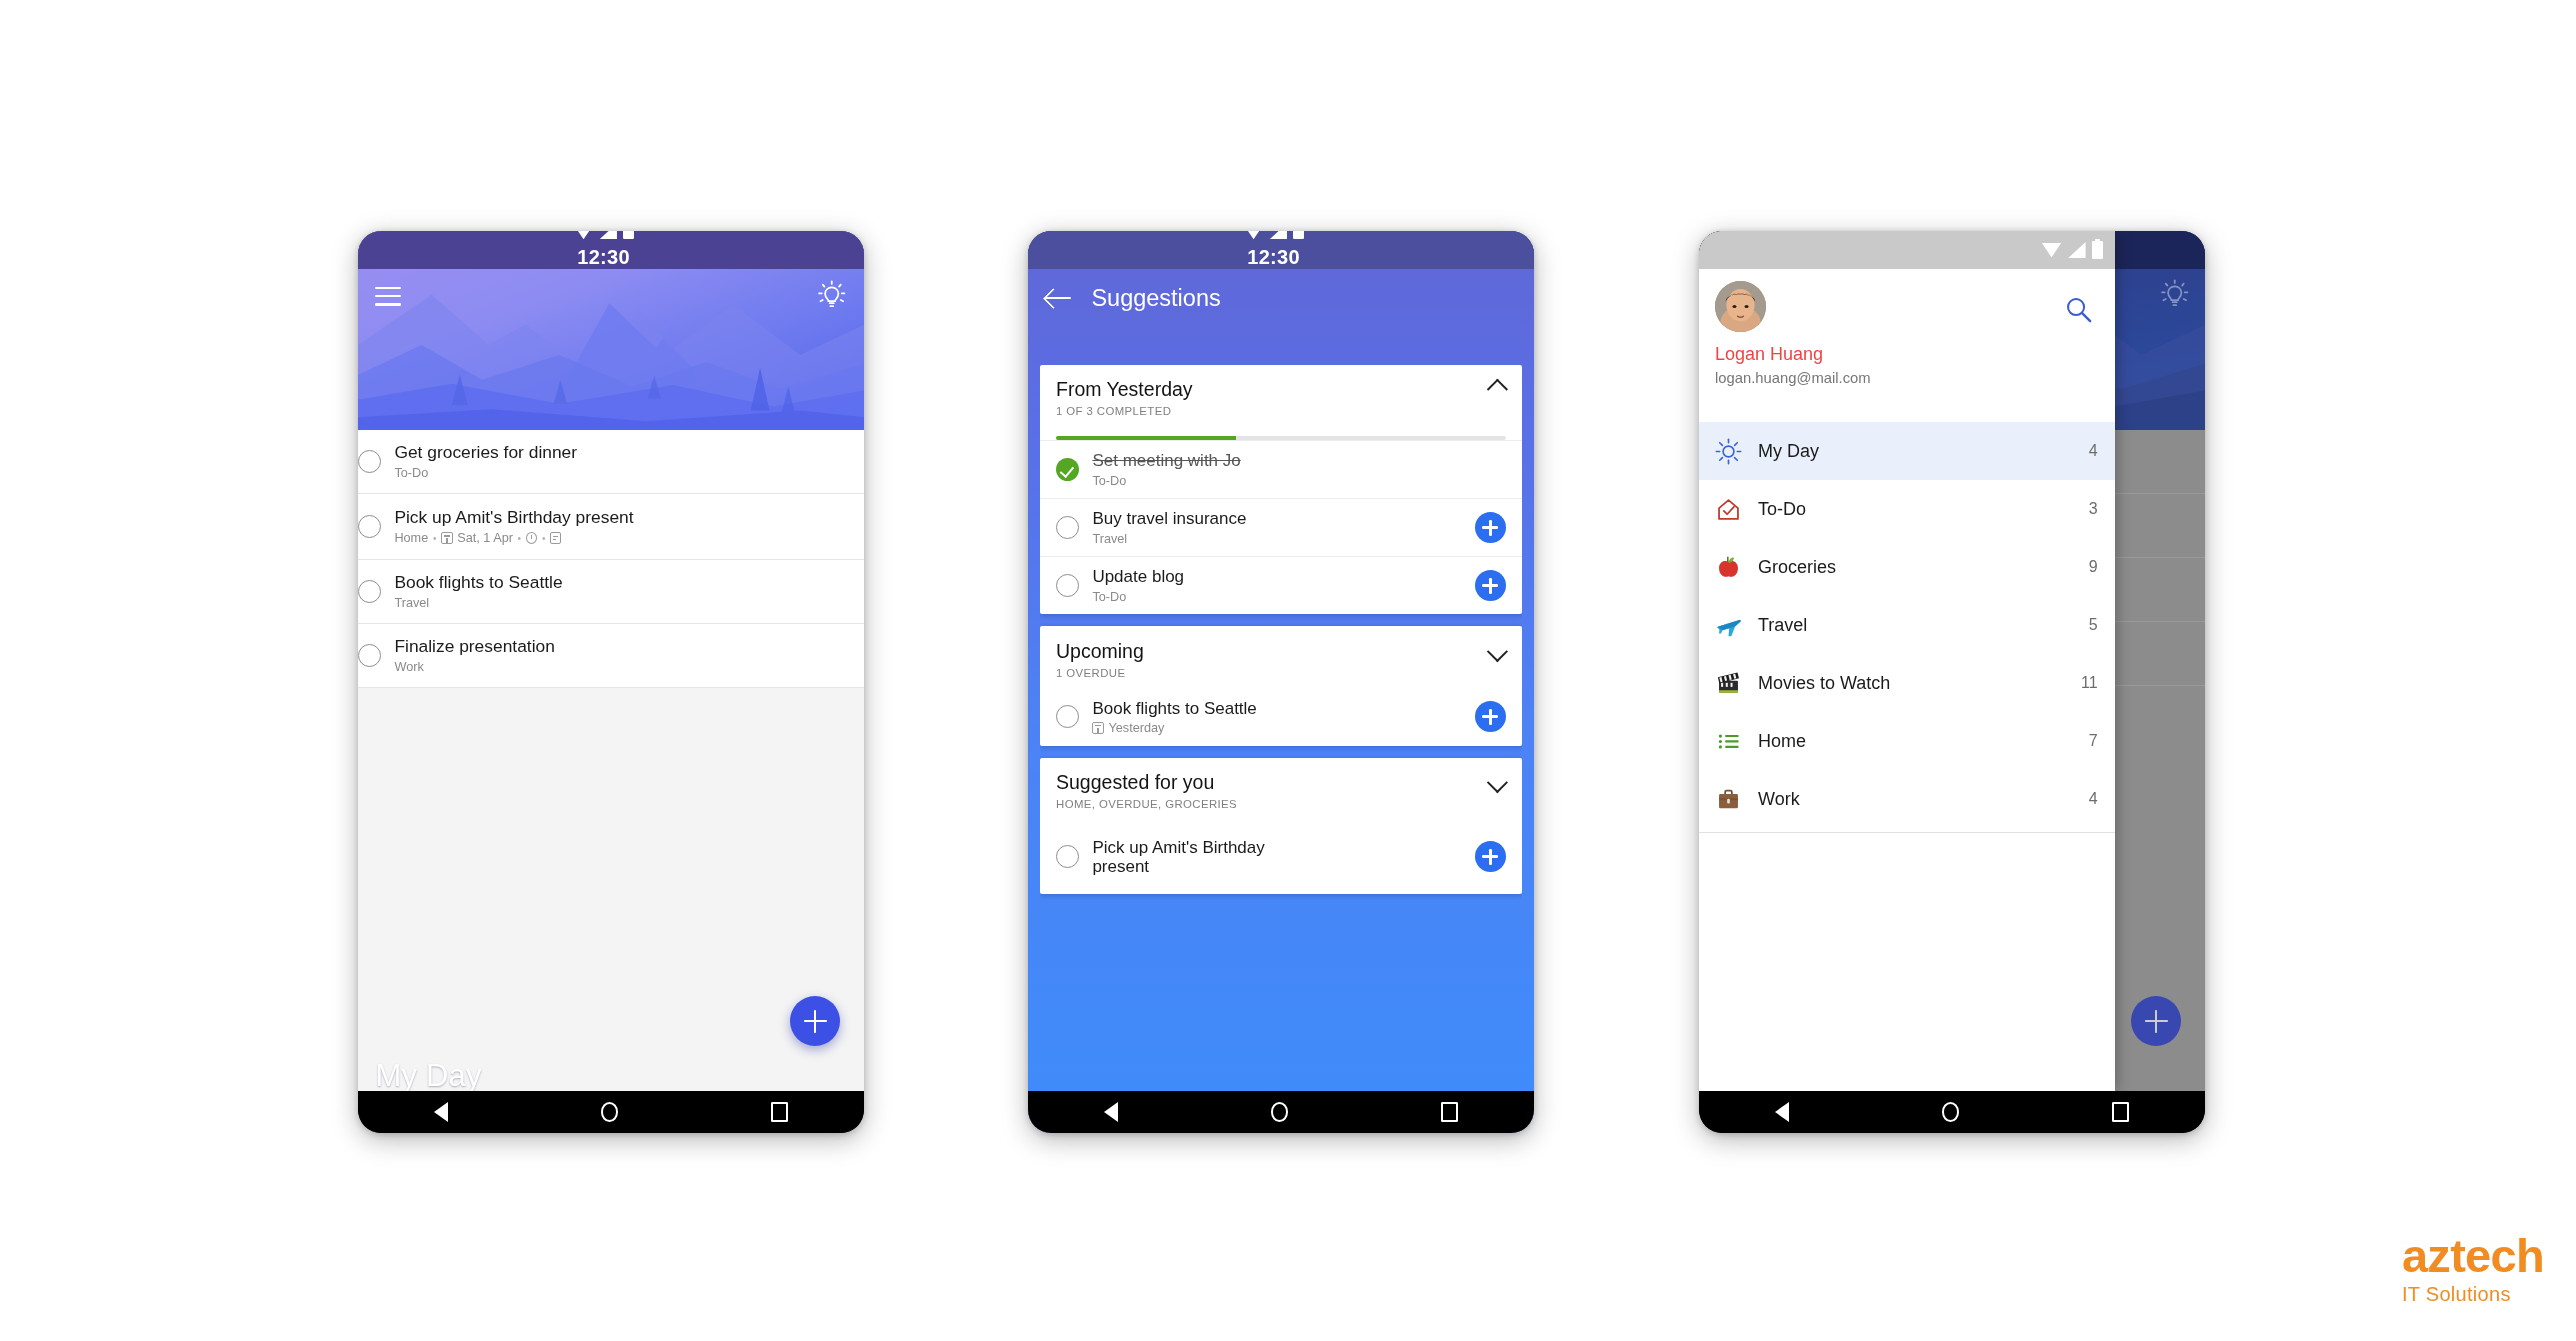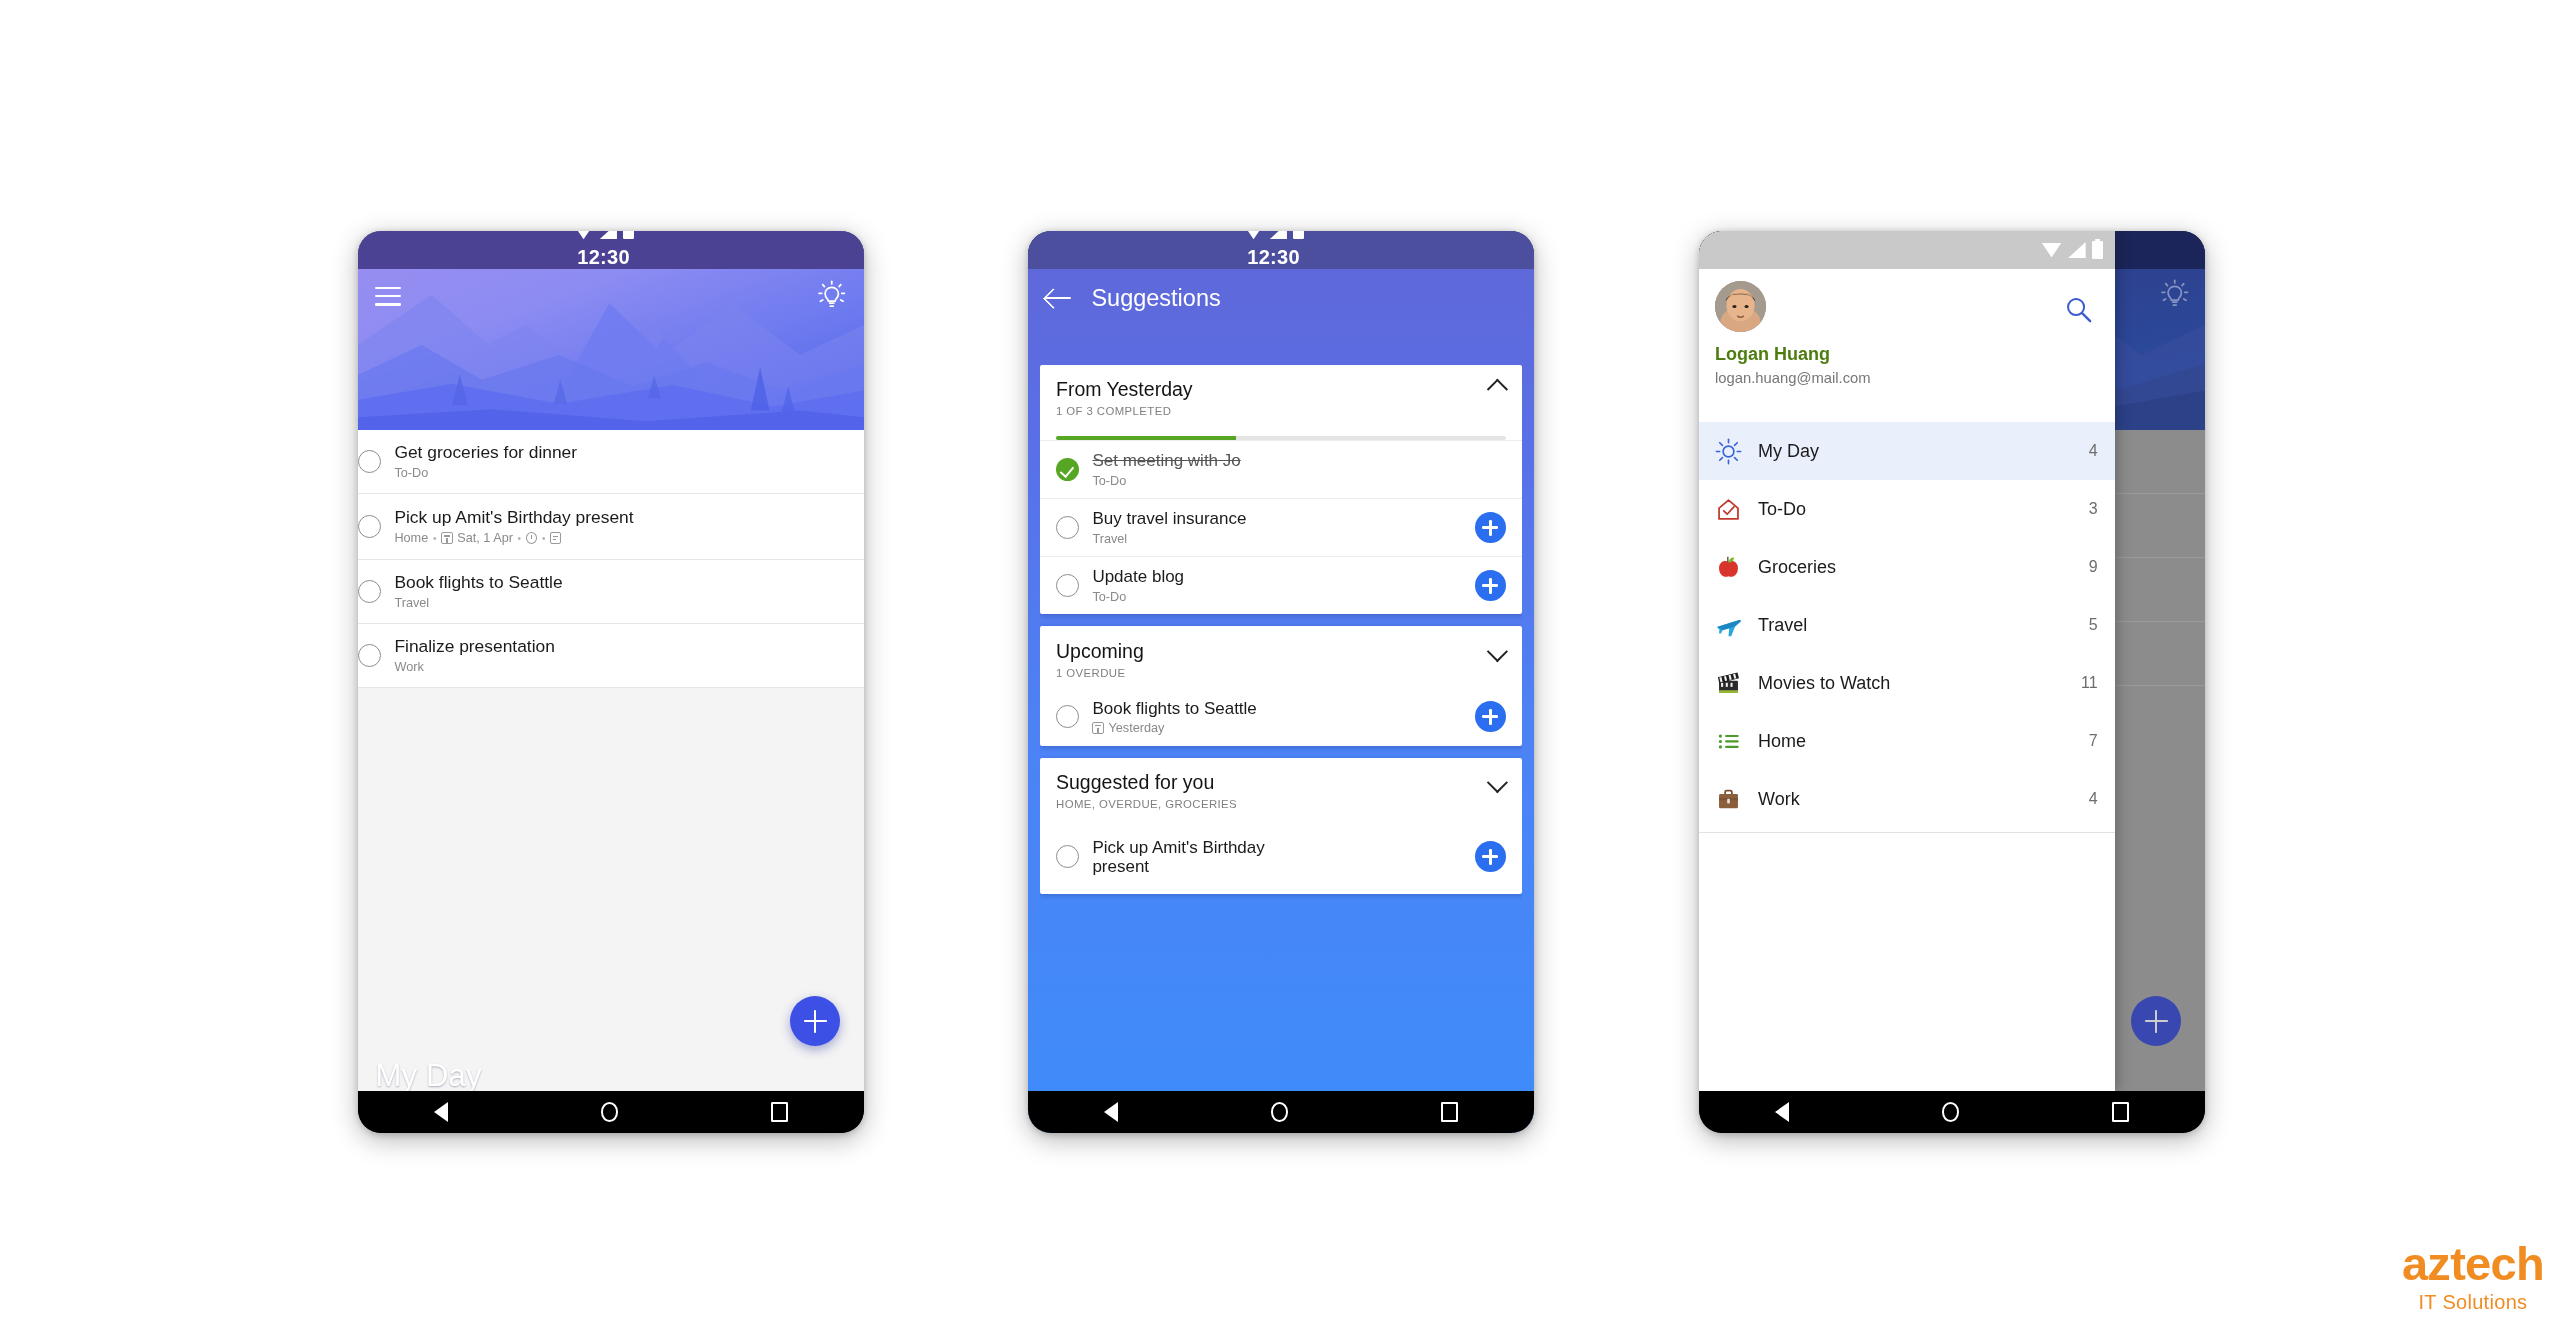--- a/index.html
+++ b/index.html
@@ -160,37 +160,37 @@
 
   .drawer { position:absolute; top:0; left:0; bottom:42px; width:416px; background:#fff; z-index:20; box-shadow: 2.7px 0 12px rgba(0,0,0,.25); }
   .drawer-statusbg { position:absolute;top:0;left:0;right:0;height:38px;background:#c9c9c9;z-index:22;}
   .drawer-statusbar { position:absolute;top:0;left:0;right:0;height:38px;z-index:23;
       display:flex;align-items:center;justify-content:flex-end;padding-right:12px;gap:6.7px;}
   .dw-header { position:absolute; top:38px; left:0; right:0; height:153px; background:#fff; }
   .avatar { position:absolute; left:16px; top:12px; width:51px; height:51px; border-radius:50%;
      overflow:hidden; background:#9a8878; }
   .avatar svg { width:100%; height:100%; display:block; }
   .searchbtn { position:absolute; right:21.5px; top:25.5px; width:29.5px; height:29.5px; }
-  .dw-name { position:absolute; left:16px; top:75px; font-size:18px; font-weight:700; color:#4d7c0f; }
+  .dw-name { position:absolute; left:16px; top:75px; font-size:18px; font-weight:400; color:#ef4444; }
   .dw-mail { position:absolute; left:16px; top:101px; font-size:14.8px; color:#777; }
   .dw-items { position:absolute; top:191px; left:0; right:0; bottom:0; background:#fff; }
   .dw-item { height:58px; display:flex; align-items:center; padding: 0 17.4px 0 16px; gap:16px; }
   .dw-item.active { background:#e9effb; }
   .dw-ico { width:27px; height:27px; flex:0 0 auto; display:flex; align-items:center; justify-content:center; }
   .dw-label { flex:1 1 auto; font-size:18px; color:#1b1b1b; }
   .dw-count { font-size:16px; color:#6d6d6d; }
   .dw-div { height:0.7px; background:#e2e2e2; margin: 4px 0 0 0; }
   .dw-new { height:58px; display:flex; align-items:center; padding-left:16px; gap:16px; }
   .dw-new-ico { width:27px; height:27px; position:relative; flex:0 0 auto;}
   .dw-new-ico::before{content:"";position:absolute;left:2px;top:12px;width:23px;height:2.7px;background:#2b5ce8;}
   .dw-new-ico::after{content:"";position:absolute;top:2px;left:12px;width:2.7px;height:23px;background:#2b5ce8;}
   .dw-new-label { font-size:18px; color:#2b5ce8; }
 
   
-  .logo { position:absolute; right: 32px; bottom: 28px; text-align:center; }
+  .logo { position:absolute; right: 32px; bottom: 36px; text-align:left; }
   .logo-main { font-size: 47px; font-weight:700; color:#F08C22; letter-spacing:-0.7px; line-height:1; }
   .logo-sub  { font-size: 20px; color:#F08C22; letter-spacing:0.3px; margin-top:4px; }
 </style>
 </head>
 <body>
 
 <div class="stage">
 
   <div class="phone" id="p1">
     <div class="screen">

